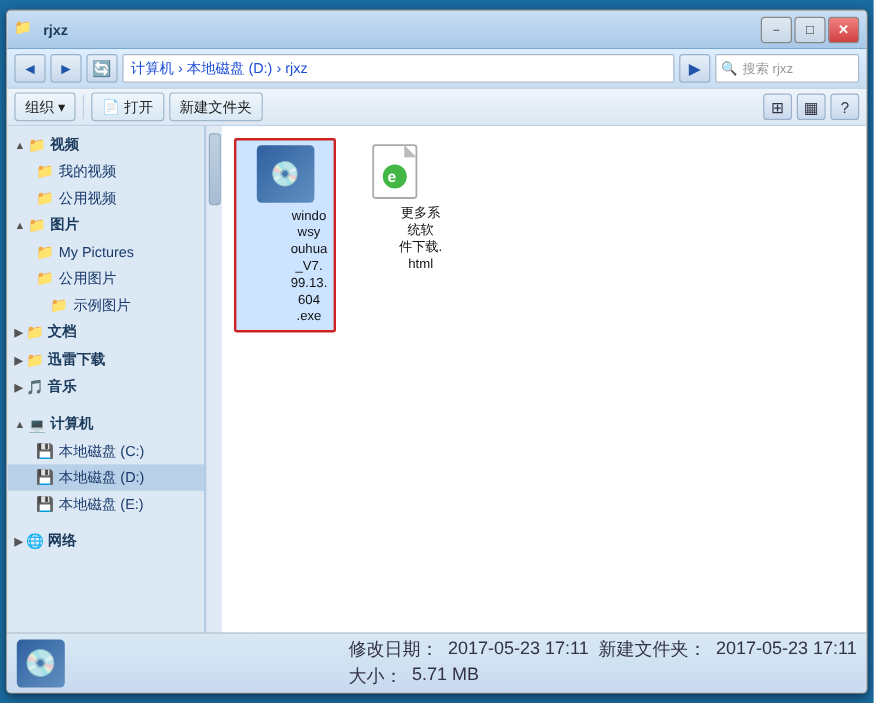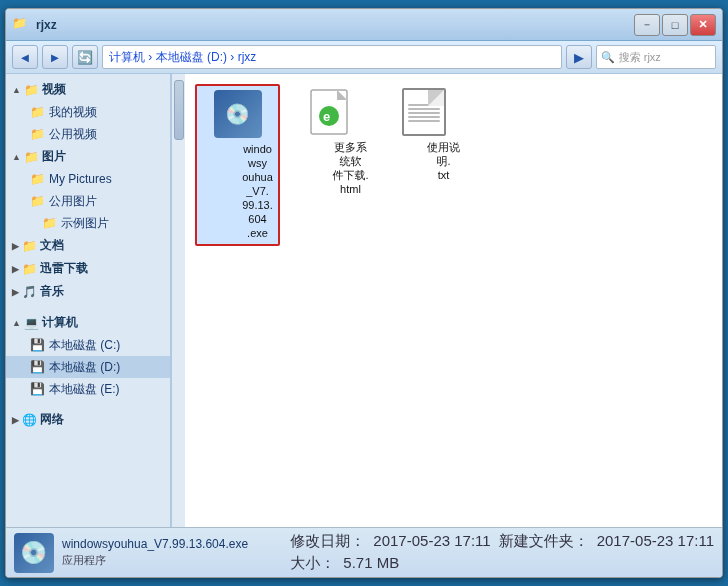--- a/index.html
+++ b/index.html
@@ -409,20 +409,31 @@
     <div class="breadcrumb-bar">
       <span>计算机  ›  本地磁盘 (D:)  ›  rjxz</span>
     </div>
     <div class="nav-btn">▶</div>
     <div class="search-box">
       <span>🔍</span>
       <span style="margin-left:4px;">搜索 rjxz</span>
     </div>
   </div>
 
+  <div class="toolbar">
+    <div class="toolbar-btn">组织 ▾</div>
+    <div class="toolbar-separator"></div>
+    <div class="toolbar-btn">📄 打开</div>
+    <div class="toolbar-btn">新建文件夹</div>
+    <div class="toolbar-right">
+      <div class="view-btn">⊞</div>
+      <div class="view-btn">▦</div>
+      <div class="view-btn">?</div>
+    </div>
+  </div>
 
   <div class="main-area">
 
     <div class="sidebar">
 
       <div class="sidebar-group">
         <span class="expand-icon">▲</span>
         <span>📁</span>
         <span>视频</span>
       </div>
@@ -523,46 +534,28 @@
                 <polygon points="28,2 38,12 28,12" fill="#ddd"></polygon>
                 <polygon points="28,2 28,12 38,12" fill="#bbb"></polygon>
                 <circle cx="20" cy="28" r="10" fill="#22aa22" opacity="0.85"></circle>
                 <text x="14" y="33" font-size="13" fill="white" font-weight="bold">e</text>
               </svg>
             </div>
           </div>
           <div class="file-label">更多系统软<br>件下载.<br>html</div>
         </div>
 
-        <div class="file-item">
-          <div class="file-icon">
-            <div class="txt-icon">
-              <div class="txt-lines">
-                <div class="txt-line"></div>
-                <div class="txt-line"></div>
-                <div class="txt-line"></div>
-                <div class="txt-line"></div>
-                <div class="txt-line"></div>
-              </div>
-            </div>
-          </div>
-          <div class="file-label">使用说明.<br>txt</div>
-        </div>
 
       </div>
     </div>
 
   </div>
 
   <div class="status-bar">
     <div class="status-icon">💿</div>
-    <div class="status-info">
-      <span class="status-name">windowsyouhua_V7.99.13.604.exe</span>
-      <span class="status-type">应用程序</span>
-    </div>
     <div class="status-meta">
       <div class="status-meta-row">
         <span>修改日期：</span>
         <span>2017-05-23 17:11</span>
         <span>新建文件夹：</span>
         <span>2017-05-23 17:11</span>
       </div>
       <div class="status-meta-row">
         <span>大小：</span>
         <span>5.71 MB</span>

